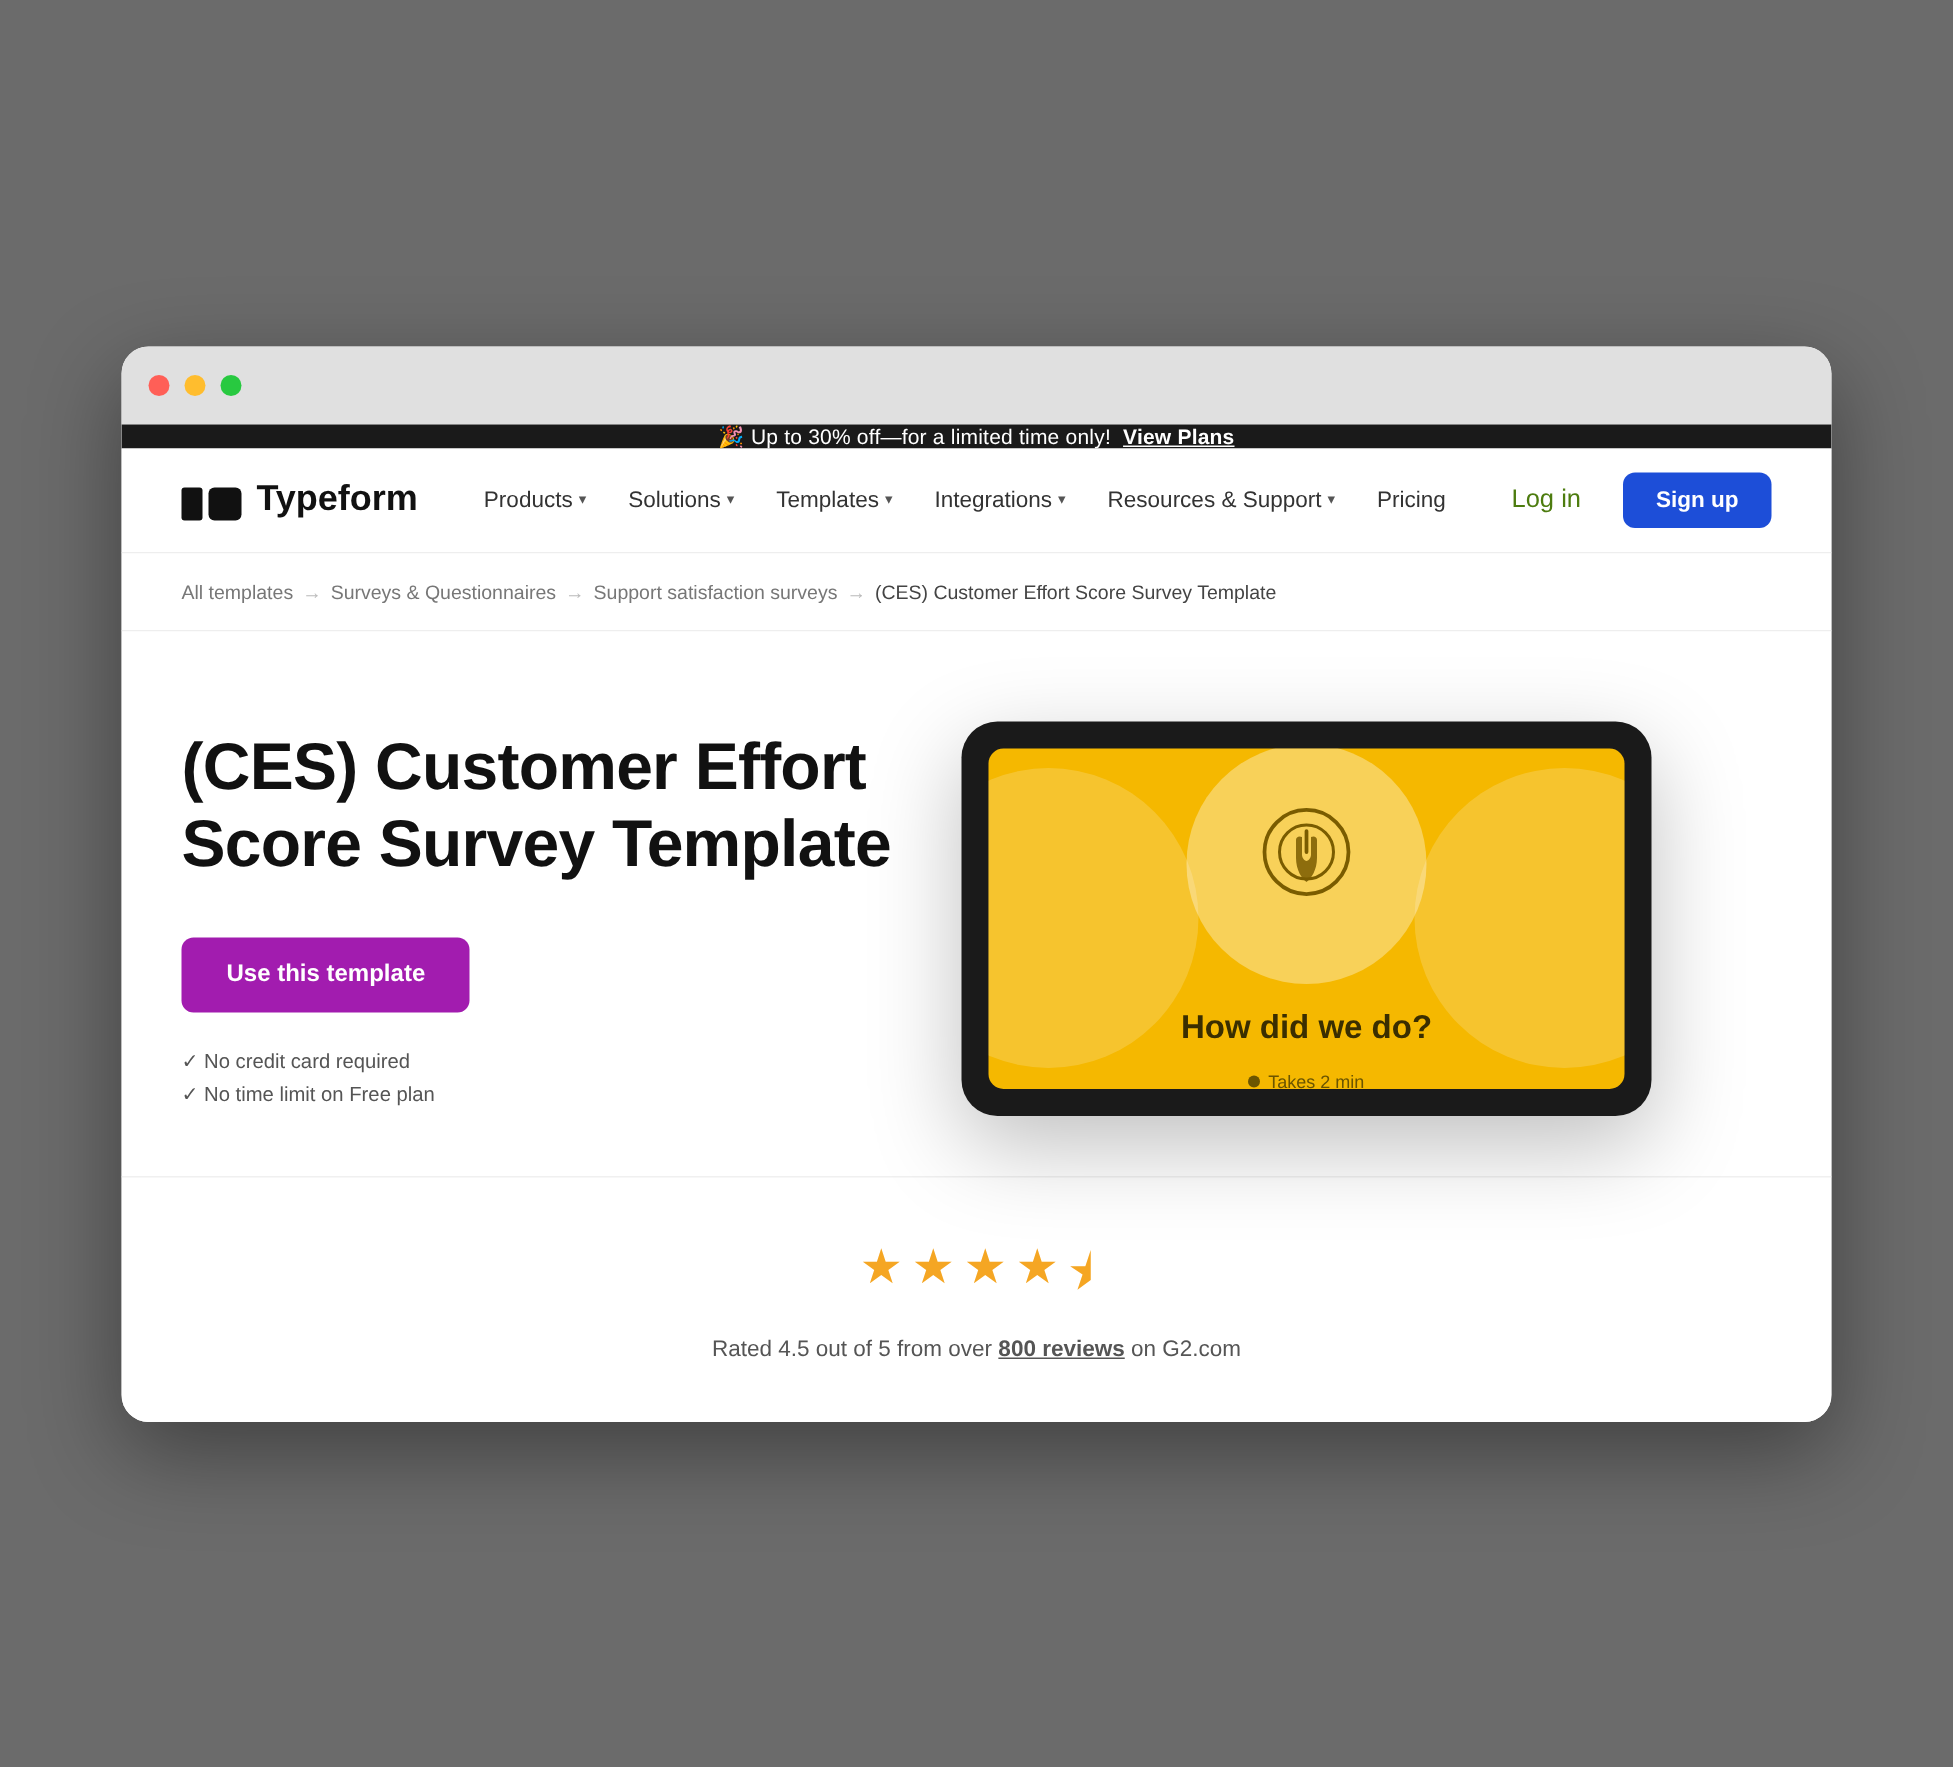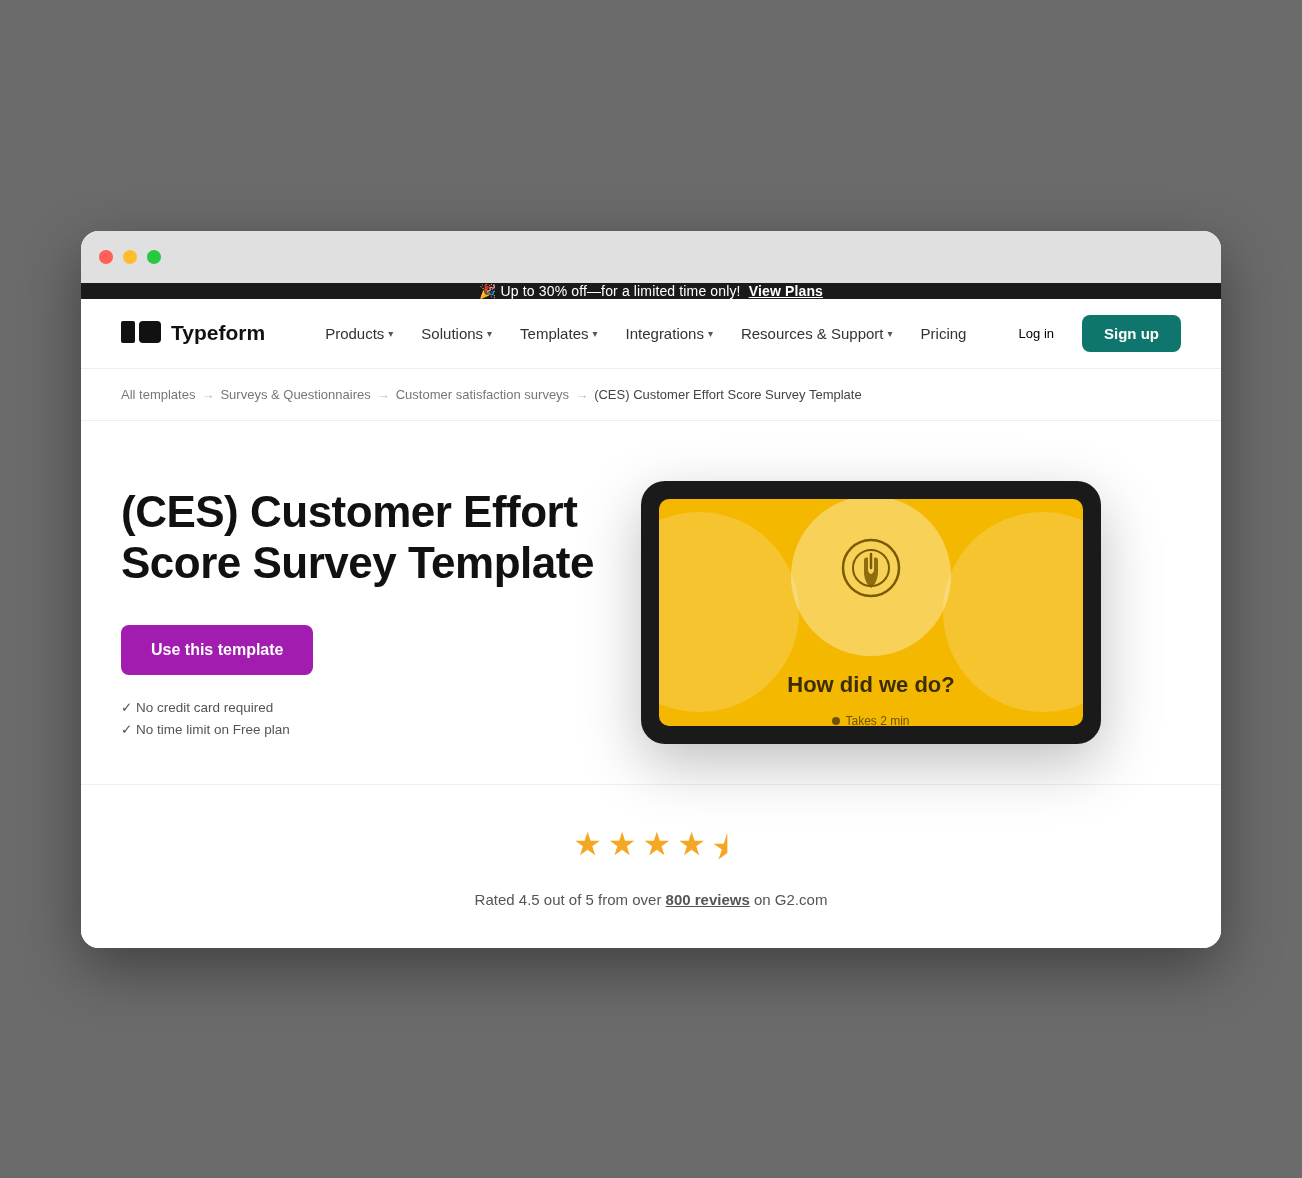--- a/index.html
+++ b/index.html
@@ -59,27 +59,27 @@
       background: #fff;
       border-bottom: 1px solid #eee;
       display: flex;
       align-items: center;
       padding: 0 40px;
       height: 70px;
       gap: 0;
     }
     .logo {
       display: flex;
-      align-items: flex-start;
+      align-items: flex-end;
       gap: 10px;
-      font-size: 21px;
+      font-size: 24px;
       font-weight: 700;
       color: #111;
       text-decoration: none;
-      margin-right: 48px;
+      margin-right: 32px;
     }
     .logo-icon {
       display: flex;
       align-items: center;
       gap: 4px;
     }
     .logo-sq1 {
       width: 14px;
       height: 22px;
       background: #111;
@@ -114,29 +114,29 @@
       font-size: 10px;
       color: #555;
     }
 
     .nav-right {
       display: flex;
       align-items: center;
       gap: 16px;
     }
     .btn-login {
-      font-size: 13px;
-      color: #000000;
+      font-size: 17px;
+      color: #4d7c0f;
       font-weight: 500;
       cursor: pointer;
       padding: 8px 12px;
       border-radius: 6px;
     }
     .btn-signup {
-      background: #0f766e;
+      background: #1d4ed8;
       color: #fff;
       padding: 10px 22px;
       border-radius: 8px;
       font-size: 15px;
       font-weight: 600;
       cursor: pointer;
       border: none;
     }
 
     
@@ -399,21 +399,21 @@
       <button class="btn-signup">Sign up</button>
     </div>
   </nav>
 
   <div class="breadcrumb-bar">
     <nav class="breadcrumb">
       <a href="#">All templates</a>
       <span class="breadcrumb-sep">→</span>
       <a href="#">Surveys &amp; Questionnaires</a>
       <span class="breadcrumb-sep">→</span>
-      <a href="#">Customer satisfaction surveys</a>
+      <a href="#">Support satisfaction surveys</a>
       <span class="breadcrumb-sep">→</span>
       <span class="breadcrumb-current">(CES) Customer Effort Score Survey Template</span>
     </nav>
   </div>
 
   <div class="hero">
 
     <div class="hero-left">
       <h1 class="hero-title">(CES) Customer Effort Score Survey Template</h1>
       <button class="btn-use-template">Use this template</button>

